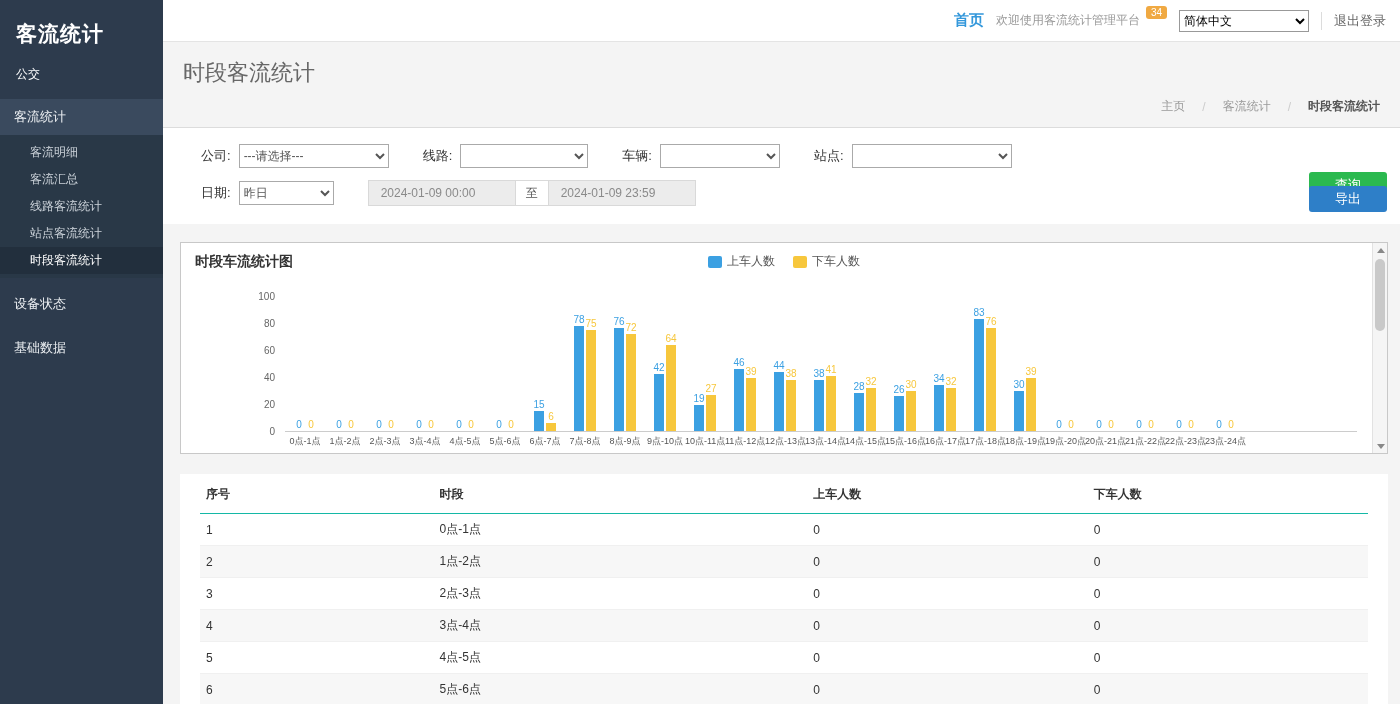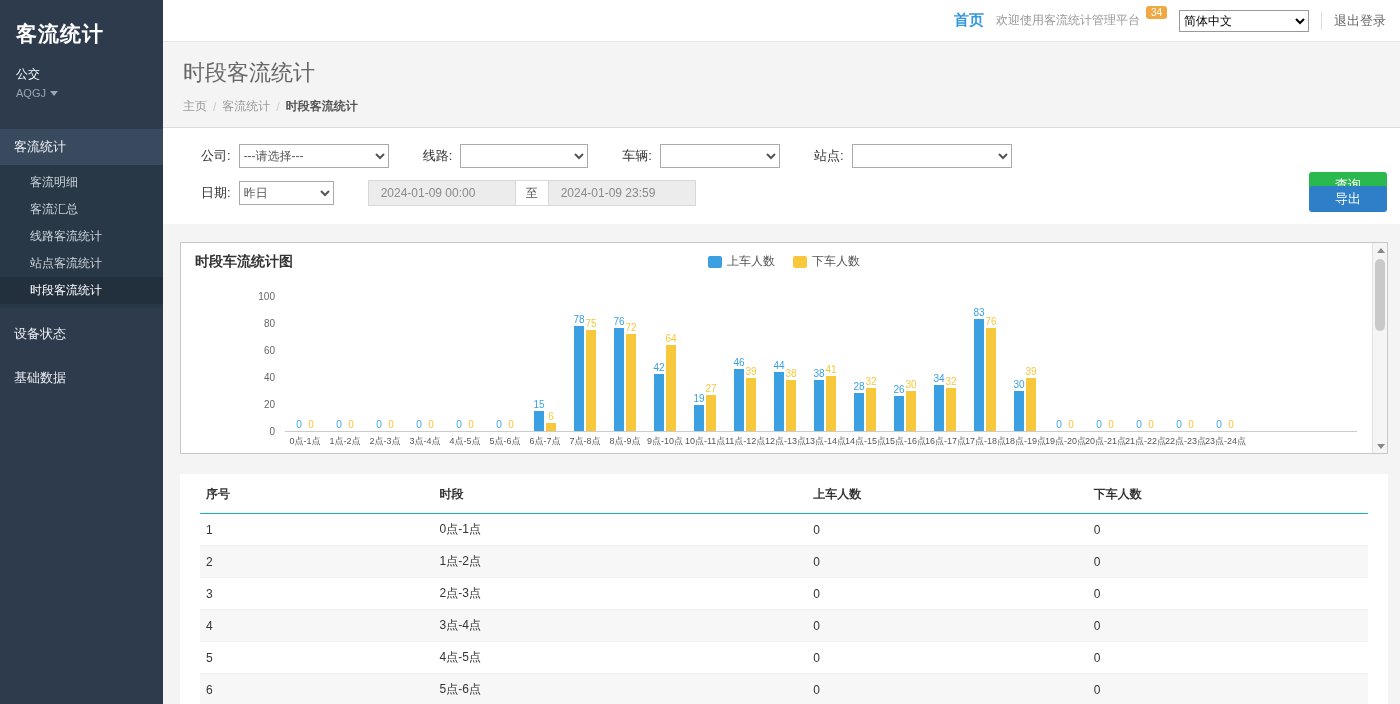--- a/index.html
+++ b/index.html
@@ -29,21 +29,21 @@
   .welcome { color:#999; font-size:12px; }
   .badge { background:#F0A942; color:#fff; font-size:10px; padding:1px 5px; border-radius:3px; position:relative; top:-8px; margin-left:-6px; }
   .lang-select { font-size:12px; height:22px; width:130px; border:1px solid #999; background:#fff; }
   .topbar-divider { width:1px; height:18px; background:#dcdcdc; }
   .logout-link { color:#666; font-size:13px; text-decoration:none; cursor:pointer; }
 
   .content { flex:1; overflow:hidden; }
 
   .page-header { padding:16px 20px 12px 20px; border-bottom:1px solid #dcdcdc; }
   .page-title { font-size:22px; font-weight:400; color:#676767; margin-bottom:10px; }
-  .breadcrumb { font-size:12px; color:#999; display:flex; gap:6px; align-items:center; }
+  .breadcrumb { font-size:12px; color:#999; display:flex; gap:17px; align-items:center;justify-content:flex-end; }
   .breadcrumb .crumb { color:#999; cursor:pointer; text-decoration:none; }
   .breadcrumb .crumb.current { color:#555; font-weight:bold; cursor:default; }
   .breadcrumb .sep { color:#ccc; }
 
   
   .filter-section { background:#fff; padding:16px 110px 18px 38px; position:relative; }
   .filter-row { display:flex; align-items:center; }
   .filter-row + .filter-row { margin-top:12px; }
   .filter-group { display:flex; align-items:center; margin-right:34px; }
   .filter-label { font-size:13px; color:#333; margin-right:8px; white-space:nowrap; }
@@ -90,24 +90,20 @@
   col.c1 { width:20%; } col.c2 { width:32%; } col.c3 { width:24%; } col.c4 { width:24%; }
 </style>
 </head>
 <body>
 
 <div class="app">
 
   <aside class="sidebar">
     <div class="brand">客流统计</div>
     <div class="company">公交</div>
-    <div class="account">
-      <span>AQGJ</span>
-      <span class="caret-down"></span>
-    </div>
     <nav class="menu">
       <div class="menu-section active">客流统计</div>
       <div class="submenu">
           <div class="submenu-item">客流明细</div>
           <div class="submenu-item">客流汇总</div>
           <div class="submenu-item">线路客流统计</div>
           <div class="submenu-item">站点客流统计</div>
           <div class="submenu-item active">时段客流统计</div>
         </div>
       <div class="menu-section spaced">设备状态</div>

